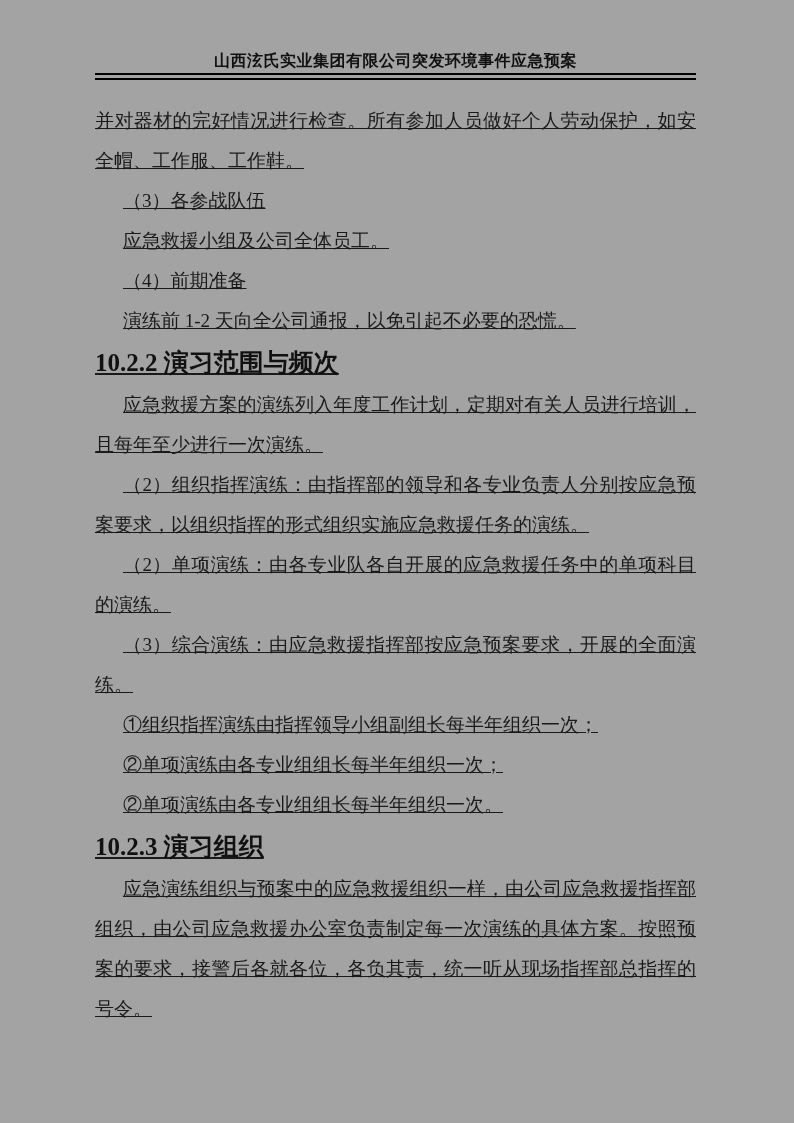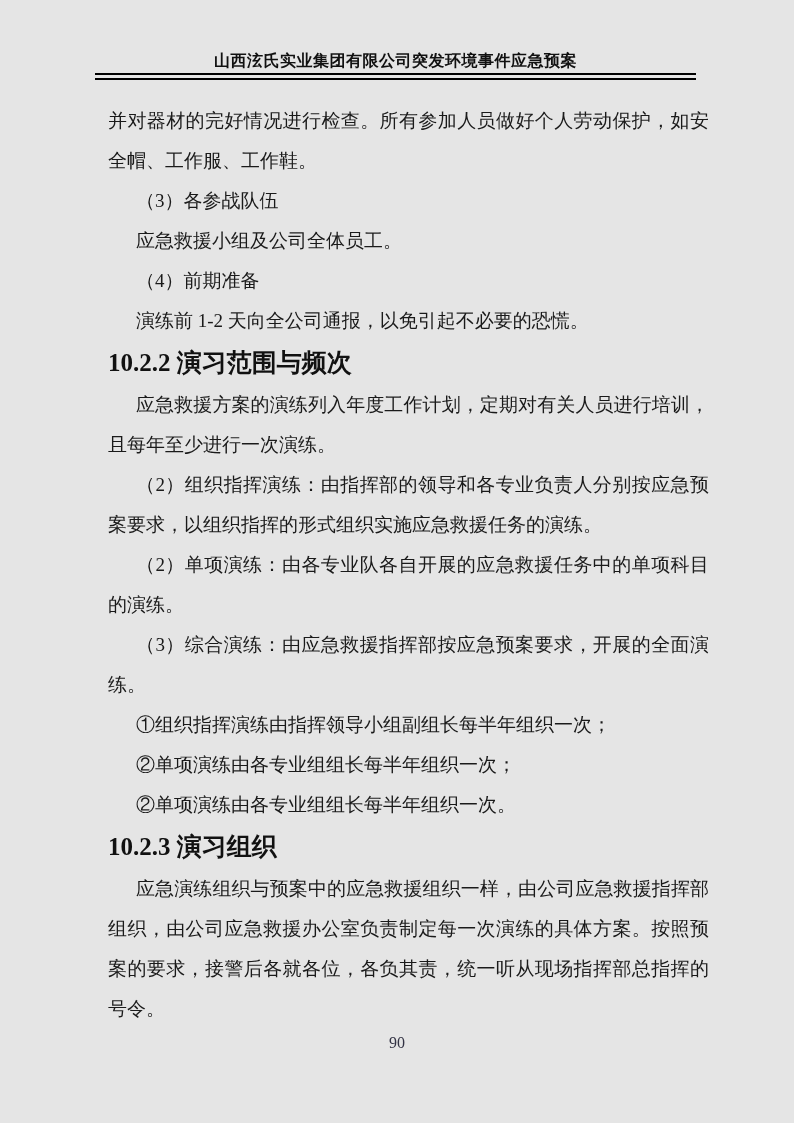--- a/index.html
+++ b/index.html
@@ -4,21 +4,21 @@
 <style>
   html, body {
     margin: 0;
     padding: 0;
     background: #ffffff;
   }
   .page {
     position: relative;
     width: 794px;
     height: 1123px;
-    background: #e5e5e5;
+    background: #a3a3a3;
     overflow: hidden;
     font-family: "Liberation Serif", "DejaVu Serif", serif;
     color: #1a1a1a;
   }
   
   .header {
     position: absolute;
     top: 0;
     left: 95px;
     width: 601px;
@@ -35,26 +35,27 @@
   .double-rule {
     margin-top: 2px;
     height: 2.5px;
     border-top: 2.5px solid #000000;
     border-bottom: 2px solid #000000;
   }
   
   .body {
     position: absolute;
     top: 101px;
-    left: 108px;
+    left: 95px;
     width: 601px;
     font-size: 19px;
     line-height: 40px;
     text-align: justify;
     text-justify: inter-ideograph;
+    text-decoration: underline;
   }
   .para {
     margin: 0;
     word-break: break-all;
   }
   .para.indent {
     text-indent: 28px;
   }
   .heading {
     margin: 0;
@@ -98,17 +99,14 @@
     <p class="para indent">（2）组织指挥演练：由指挥部的领导和各专业负责人分别按应急预案要求，以组织指挥的形式组织实施应急救援任务的演练。</p>
     <p class="para indent">（2）单项演练：由各专业队各自开展的应急救援任务中的单项科目的演练。</p>
     <p class="para indent">（3）综合演练：由应急救援指挥部按应急预案要求，开展的全面演练。</p>
     <p class="para indent">①组织指挥演练由指挥领导小组副组长每半年组织一次；</p>
     <p class="para indent">②单项演练由各专业组组长每半年组织一次；</p>
     <p class="para indent">②单项演练由各专业组组长每半年组织一次。</p>
     <h2 class="heading">10.2.3 演习组织</h2>
     <p class="para indent">应急演练组织与预案中的应急救援组织一样，由公司应急救援指挥部组织，由公司应急救援办公室负责制定每一次演练的具体方案。按照预案的要求，接警后各就各位，各负其责，统一听从现场指挥部总指挥的号令。</p>
   </div>
 
-  <div class="footer">
-    <span>90</span>
-  </div>
 
 </div>
 
 </body></html>

